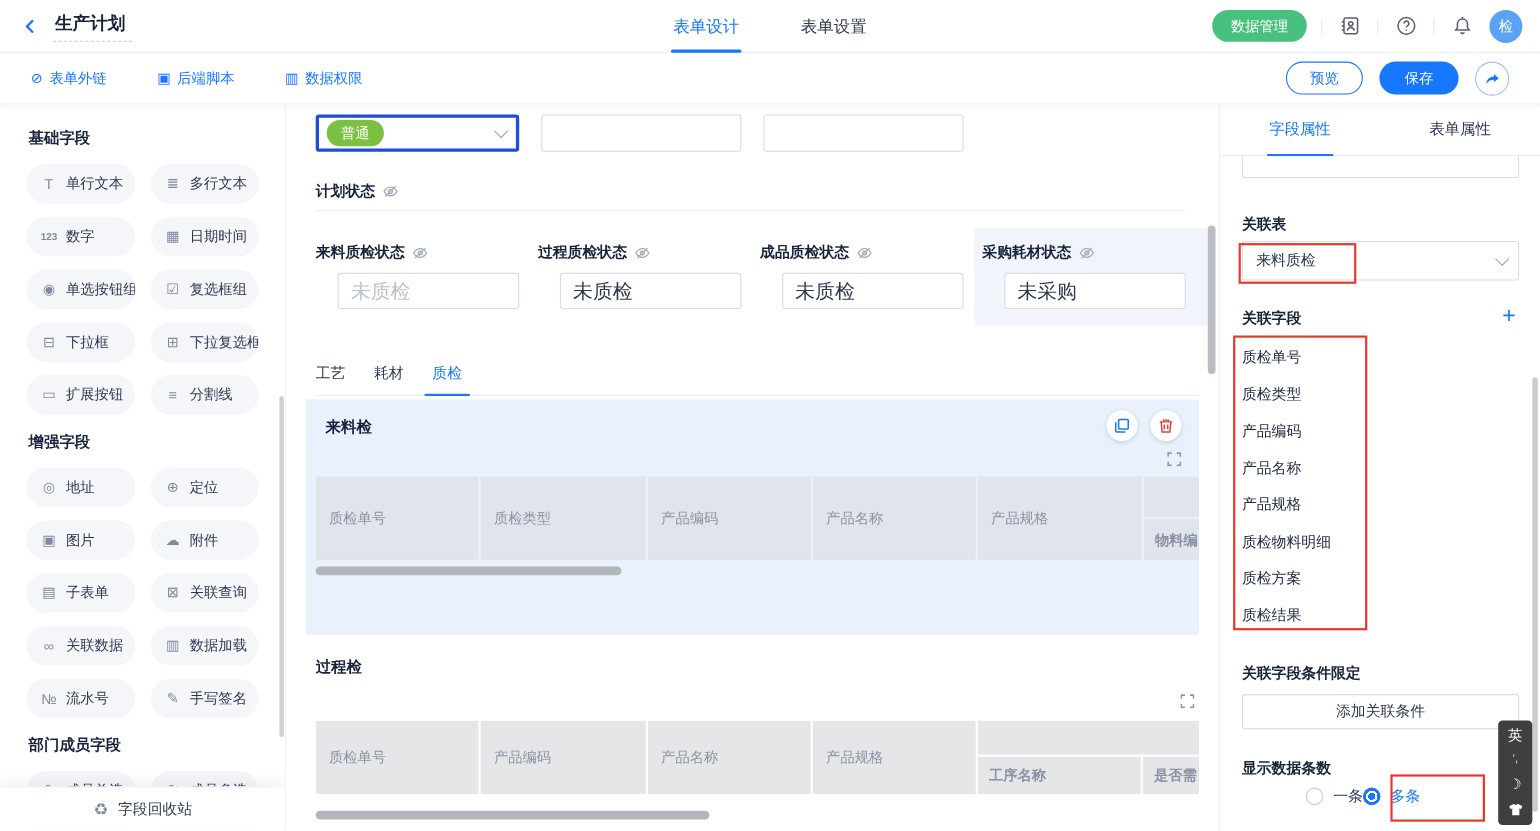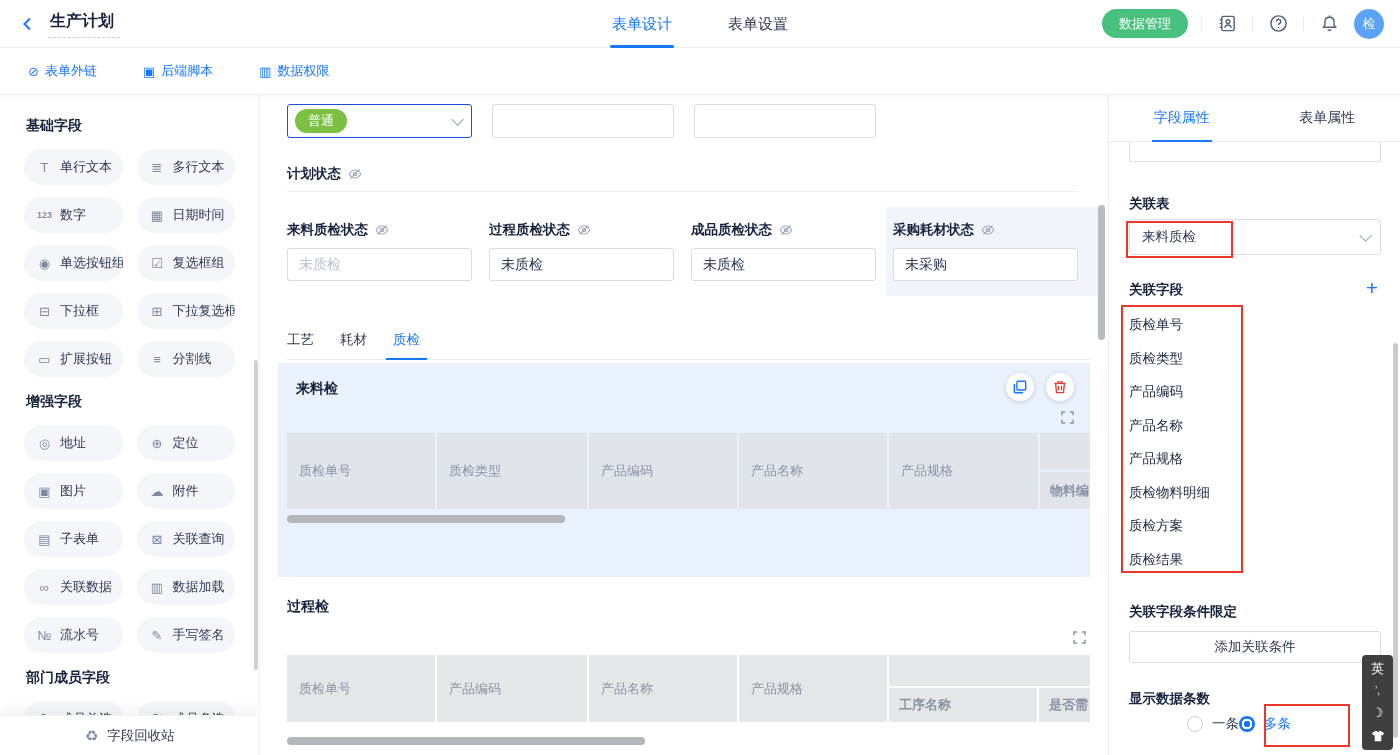--- a/index.html
+++ b/index.html
@@ -40,31 +40,31 @@
   .pill { height:36px; border-radius:18px; background:#f4f6f9; display:flex; align-items:center; padding:0 8px 0 13px; gap:8px; font-size:13px; color:#2e3852; cursor:grab; white-space:nowrap; overflow:hidden; }
   .picon { color:#7e8aa0; font-size:13px; min-width:15px; text-align:center; flex:none; }
   .picon.num { font-size:9px; font-weight:bold; letter-spacing:0; }
   .recycle-bar { position:absolute; bottom:0; left:0; right:0; height:40px; background:#fff; border-top:1px solid #f0f2f5; box-shadow:0 -6px 10px rgba(31,45,61,.05); display:flex; align-items:center; justify-content:center; gap:8px; font-size:13.5px; color:#323d52; cursor:pointer; }
   .recycle-bar .picon { font-size:15px; }
   .side-thumb { position:absolute; right:1px; top:265px; width:4px; height:310px; border-radius:2px; background:#cdd0d5; }
 
   
   .canvas { flex:1; position:relative; background:#fff; overflow:hidden; }
   .top-row { position:absolute; left:27px; top:9px; display:flex; gap:20px; }
-  .select-box { width:185px; height:34px; border:1px solid #1d4ed8; border-radius:3px; display:flex; align-items:center; justify-content:space-between; padding:0 11px 0 7px; background:#fff; cursor:pointer; }
+  .select-box { width:185px; height:34px; border:3px solid #1d4ed8; border-radius:3px; display:flex; align-items:center; justify-content:space-between; padding:0 11px 0 7px; background:#fff; cursor:pointer; }
   .tag-green { background:#7bc043; color:#fff; border-radius:14px; padding:3px 13px; font-size:13px; }
   .chev { width:9px; height:9px; border-right:1.5px solid #9aa3b5; border-bottom:1.5px solid #9aa3b5; transform:rotate(45deg) translateY(-3px); flex:none; }
   .empty-input { width:182px; height:34px; border:1px solid #d9dce3; border-radius:3px; background:#fff; }
   .plan-label-row { position:absolute; left:27px; top:70px; display:flex; gap:7px; align-items:center; font-weight:bold; font-size:13.5px; }
   .divider1 { position:absolute; left:27px; top:96px; width:791px; height:1px; background:#ecedf0; }
   .sel-field-bg { position:absolute; left:626px; top:112px; width:212px; height:89px; background:#f1f4fa; }
   .fields-row { position:absolute; left:27px; top:126px; width:791px; display:flex; gap:17px; }
   .field { width:185px; position:relative; }
   .field-label { display:flex; gap:7px; align-items:center; font-weight:bold; font-size:13.5px; margin-bottom:9px; }
-  .field-input { height:33px; border:1px solid #d9dce3; border-radius:3px; background:#fff; display:flex; align-items:center; padding:0 11px; font-size:14px; color:#2c3850; }
+  .field-input { height:33px; border:1px solid #d9dce3; border-radius:3px; background:#fff; display:flex; align-items:center; padding:0 11px; font-size:18px; color:#2c3850;margin-left:20px; }
   .field.muted .field-input { color:#b9c1cf; }
   .detail-tabs { position:absolute; left:27px; top:236px; width:803px; display:flex; gap:26px; border-bottom:1px solid #e9ebef; padding-bottom:10px; font-size:13.5px; color:#2e3852; }
   .d-tab { cursor:pointer; position:relative; }
   .d-tab.active { color:#1677ff; }
   .d-tab.active::after { content:""; position:absolute; bottom:-11px; left:-7px; right:-7px; height:2px; background:#1677ff; }
 
   .sf1 { position:absolute; left:18px; top:268px; width:812px; height:214px; background:#e9f1fc; }
   .sf-title { position:absolute; left:18px; top:17px; font-weight:bold; font-size:14px; }
   .sf-actions { position:absolute; right:16px; top:10px; display:flex; gap:12px; }
   .circle-btn { width:28px; height:28px; border-radius:50%; background:#fff; box-shadow:0 1px 5px rgba(0,0,0,.15); display:flex; align-items:center; justify-content:center; cursor:pointer; }
@@ -177,20 +177,29 @@
       </div>
       <div class="tb-link">
         <span class="lk-ico">▣</span>
         <span>后端脚本</span>
       </div>
       <div class="tb-link">
         <span class="lk-ico">▥</span>
         <span>数据权限</span>
       </div>
     </div>
+    <div class="tb-right">
+      <button class="btn-preview">预览</button>
+      <button class="btn-save">保存</button>
+      <div class="btn-share">
+        <svg width="15" height="15" viewBox="0 0 20 20">
+            <path d="M12 4.5 L18 9.5 L12 14.5 V11.2 C7.5 11.2 5 13 3 16.5 C3.5 10.5 7 7.8 12 7.8 Z" fill="#1677ff"></path>
+          </svg>
+      </div>
+    </div>
   </div>
 
   <div class="body">
 
     <div class="sidebar">
       <div class="section-title">基础字段</div>
       <div class="pill-grid">
         <div class="pill">
             <span class="picon">T</span>
             <span>单行文本</span>

